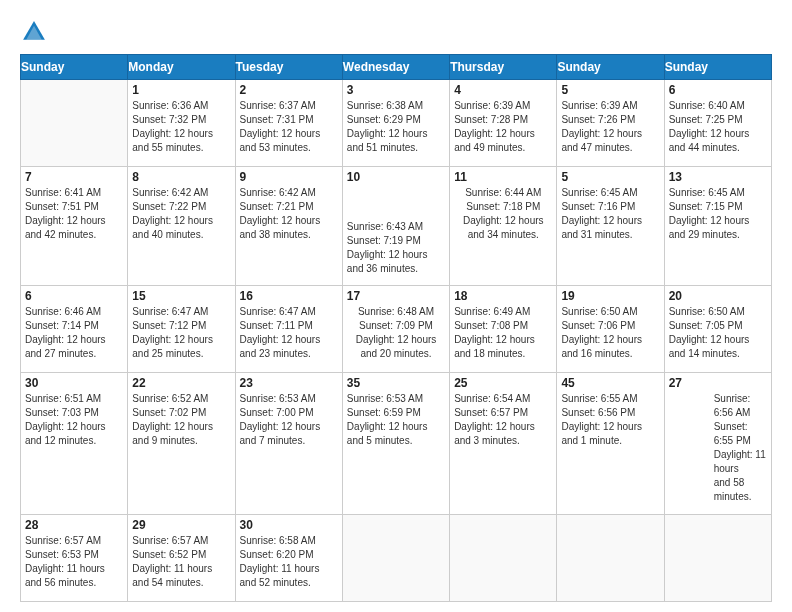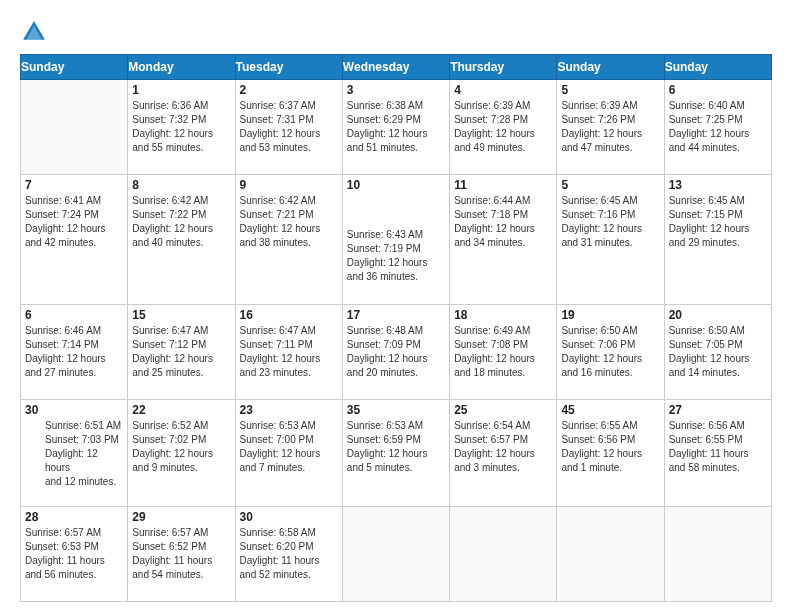--- a/index.html
+++ b/index.html
@@ -170,21 +170,21 @@
             <div class="day-info" style="white-space: pre-line;">Sunrise: 6:40 AM
 Sunset: 7:25 PM
 Daylight: 12 hours
 and 44 minutes.</div>
           </td>
         </tr>
         <tr>
           <td>
             <span class="day-num">7</span>
             <div class="day-info" style="white-space: pre-line;">Sunrise: 6:41 AM
-Sunset: 7:24 PM
+Sunset: 7:51 PM
 Daylight: 12 hours
 and 42 minutes.</div>
           </td>
           <td>
             <span class="day-num">8</span>
             <div class="day-info" style="white-space: pre-line;">Sunrise: 6:42 AM
 Sunset: 7:22 PM
 Daylight: 12 hours
 and 40 minutes.</div>
           </td>
@@ -197,21 +197,21 @@
           </td>
           <td>
             <span class="day-num">10</span>
             <div class="day-info" style="white-space: pre-line; margin-top: 36px;">Sunrise: 6:43 AM
 Sunset: 7:19 PM
 Daylight: 12 hours
 and 36 minutes.</div>
           </td>
           <td>
             <span class="day-num">11</span>
-            <div class="day-info" style="white-space: pre-line;">Sunrise: 6:44 AM
+            <div class="day-info" style="white-space: pre-line; text-align: center;">Sunrise: 6:44 AM
 Sunset: 7:18 PM
 Daylight: 12 hours
 and 34 minutes.</div>
           </td>
           <td>
             <span class="day-num">5</span>
             <div class="day-info" style="white-space: pre-line;">Sunrise: 6:45 AM
 Sunset: 7:16 PM
 Daylight: 12 hours
 and 31 minutes.</div>
@@ -241,21 +241,21 @@
           </td>
           <td>
             <span class="day-num">16</span>
             <div class="day-info" style="white-space: pre-line;">Sunrise: 6:47 AM
 Sunset: 7:11 PM
 Daylight: 12 hours
 and 23 minutes.</div>
           </td>
           <td>
             <span class="day-num">17</span>
-            <div class="day-info" style="white-space: pre-line;">Sunrise: 6:48 AM
+            <div class="day-info" style="white-space: pre-line; text-align: center;">Sunrise: 6:48 AM
 Sunset: 7:09 PM
 Daylight: 12 hours
 and 20 minutes.</div>
           </td>
           <td>
             <span class="day-num">18</span>
             <div class="day-info" style="white-space: pre-line;">Sunrise: 6:49 AM
 Sunset: 7:08 PM
 Daylight: 12 hours
 and 18 minutes.</div>
@@ -271,21 +271,21 @@
             <span class="day-num">20</span>
             <div class="day-info" style="white-space: pre-line;">Sunrise: 6:50 AM
 Sunset: 7:05 PM
 Daylight: 12 hours
 and 14 minutes.</div>
           </td>
         </tr>
         <tr>
           <td>
             <span class="day-num">30</span>
-            <div class="day-info" style="white-space: pre-line; margin-left: 20px;">Sunrise: 6:51 AM
+            <div class="day-info" style="white-space: pre-line;">Sunrise: 6:51 AM
 Sunset: 7:03 PM
 Daylight: 12 hours
 and 12 minutes.</div>
           </td>
           <td>
             <span class="day-num">22</span>
             <div class="day-info" style="white-space: pre-line;">Sunrise: 6:52 AM
 Sunset: 7:02 PM
 Daylight: 12 hours
 and 9 minutes.</div>
@@ -313,21 +313,21 @@
           </td>
           <td>
             <span class="day-num">45</span>
             <div class="day-info" style="white-space: pre-line;">Sunrise: 6:55 AM
 Sunset: 6:56 PM
 Daylight: 12 hours
 and 1 minute.</div>
           </td>
           <td>
             <span class="day-num">27</span>
-            <div class="day-info" style="white-space: pre-line;">Sunrise: 6:56 AM
+            <div class="day-info" style="white-space: pre-line; margin-left: 45px;">Sunrise: 6:56 AM
 Sunset: 6:55 PM
 Daylight: 11 hours
 and 58 minutes.</div>
           </td>
         </tr>
         <tr>
           <td>
             <span class="day-num">28</span>
             <div class="day-info" style="white-space: pre-line;">Sunrise: 6:57 AM
 Sunset: 6:53 PM

